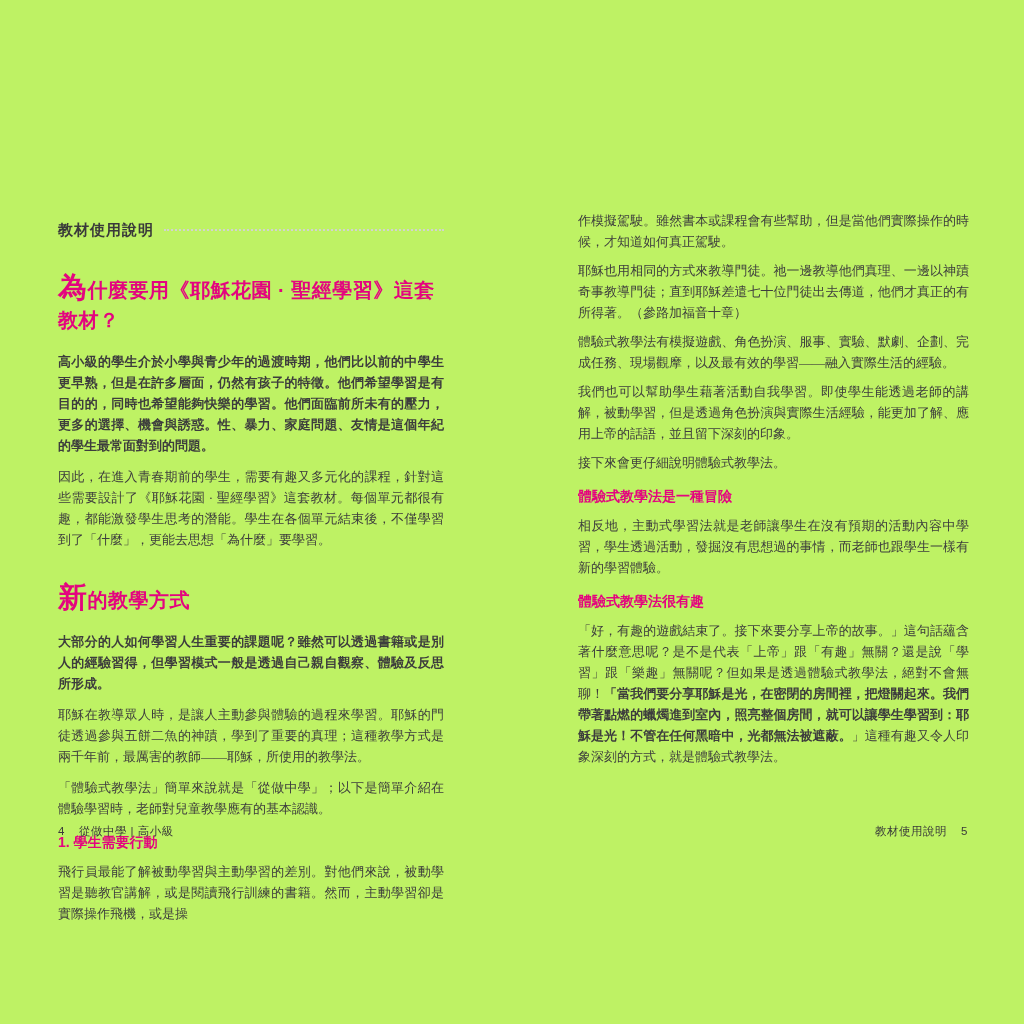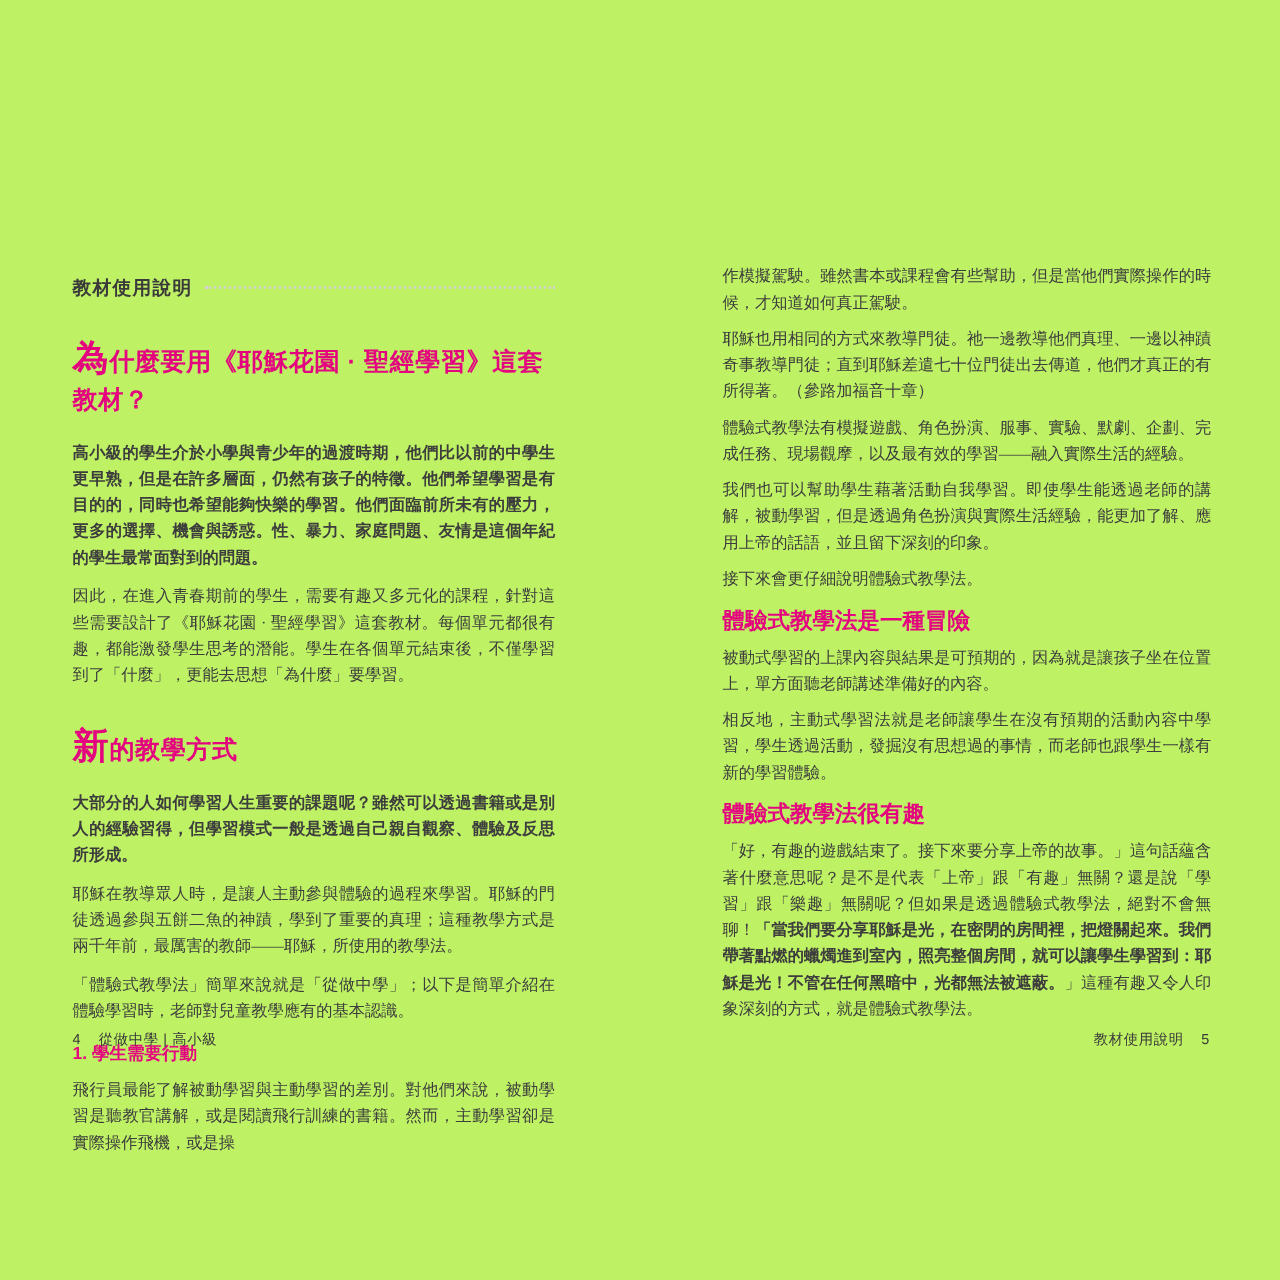--- a/index.html
+++ b/index.html
@@ -52,21 +52,21 @@
   .h-sub{
     margin:12px 0 8px;
     color:var(--pink);
     font-family:"Liberation Sans","DejaVu Sans",sans-serif;
     font-weight:bold;font-size:14px;line-height:22px;
   }
   .h-minor{
     margin:14px 0 10px;
     color:var(--pink);
     font-family:"Liberation Sans","DejaVu Sans",sans-serif;
-    font-weight:bold;font-size:18px;line-height:18px;
+    font-weight:bold;font-size:14px;line-height:18px;
   }
 
   
   p.body{
     margin:0 0 10px;
     font-size:13px;line-height:21px;
     text-align:justify;
     color:var(--ink);
   }
   .col-right p.body{margin-bottom:8px;}
@@ -118,21 +118,20 @@
   <div class="col col-right">
 
     <p class="body">作模擬駕駛。雖然書本或課程會有些幫助，但是當他們實際操作的時候，才知道如何真正駕駛。</p>
     <p class="body">耶穌也用相同的方式來教導門徒。祂一邊教導他們真理、一邊以神蹟奇事教導門徒；直到耶穌差遣七十位門徒出去傳道，他們才真正的有所得著。（參路加福音十章）</p>
     <p class="body">體驗式教學法有模擬遊戲、角色扮演、服事、實驗、默劇、企劃、完成任務、現場觀摩，以及最有效的學習——融入實際生活的經驗。</p>
     <p class="body">我們也可以幫助學生藉著活動自我學習。即使學生能透過老師的講解，被動學習，但是透過角色扮演與實際生活經驗，能更加了解、應用上帝的話語，並且留下深刻的印象。</p>
     <p class="body">接下來會更仔細說明體驗式教學法。</p>
 
     <h3 class="h-minor">體驗式教學法是一種冒險</h3>
 
-    <p class="body">被動式學習的上課內容與結果是可預期的，因為就是讓孩子坐在位置上，單方面聽老師講述準備好的內容。</p>
     <p class="body">相反地，主動式學習法就是老師讓學生在沒有預期的活動內容中學習，學生透過活動，發掘沒有思想過的事情，而老師也跟學生一樣有新的學習體驗。</p>
 
     <h3 class="h-minor">體驗式教學法很有趣</h3>
 
     <p class="body"><span>「好，有趣的遊戲結束了。接下來要分享上帝的故事。」這句話蘊含著什麼意思呢？是不是代表「上帝」跟「有趣」無關？還是說「學習」跟「樂趣」無關呢？但如果是透過體驗式教學法，絕對不會無聊！</span><span class="emph">「當我們要分享耶穌是光，在密閉的房間裡，把燈關起來。我們帶著點燃的蠟燭進到室內，照亮整個房間，就可以讓學生學習到：耶穌是光！不管在任何黑暗中，光都無法被遮蔽。</span><span>」這種有趣又令人印象深刻的方式，就是體驗式教學法。</span></p>
   </div>
 
   <div class="footer footer-left">
     <span>4</span>
     <span>從做中學 | 高小級</span>

